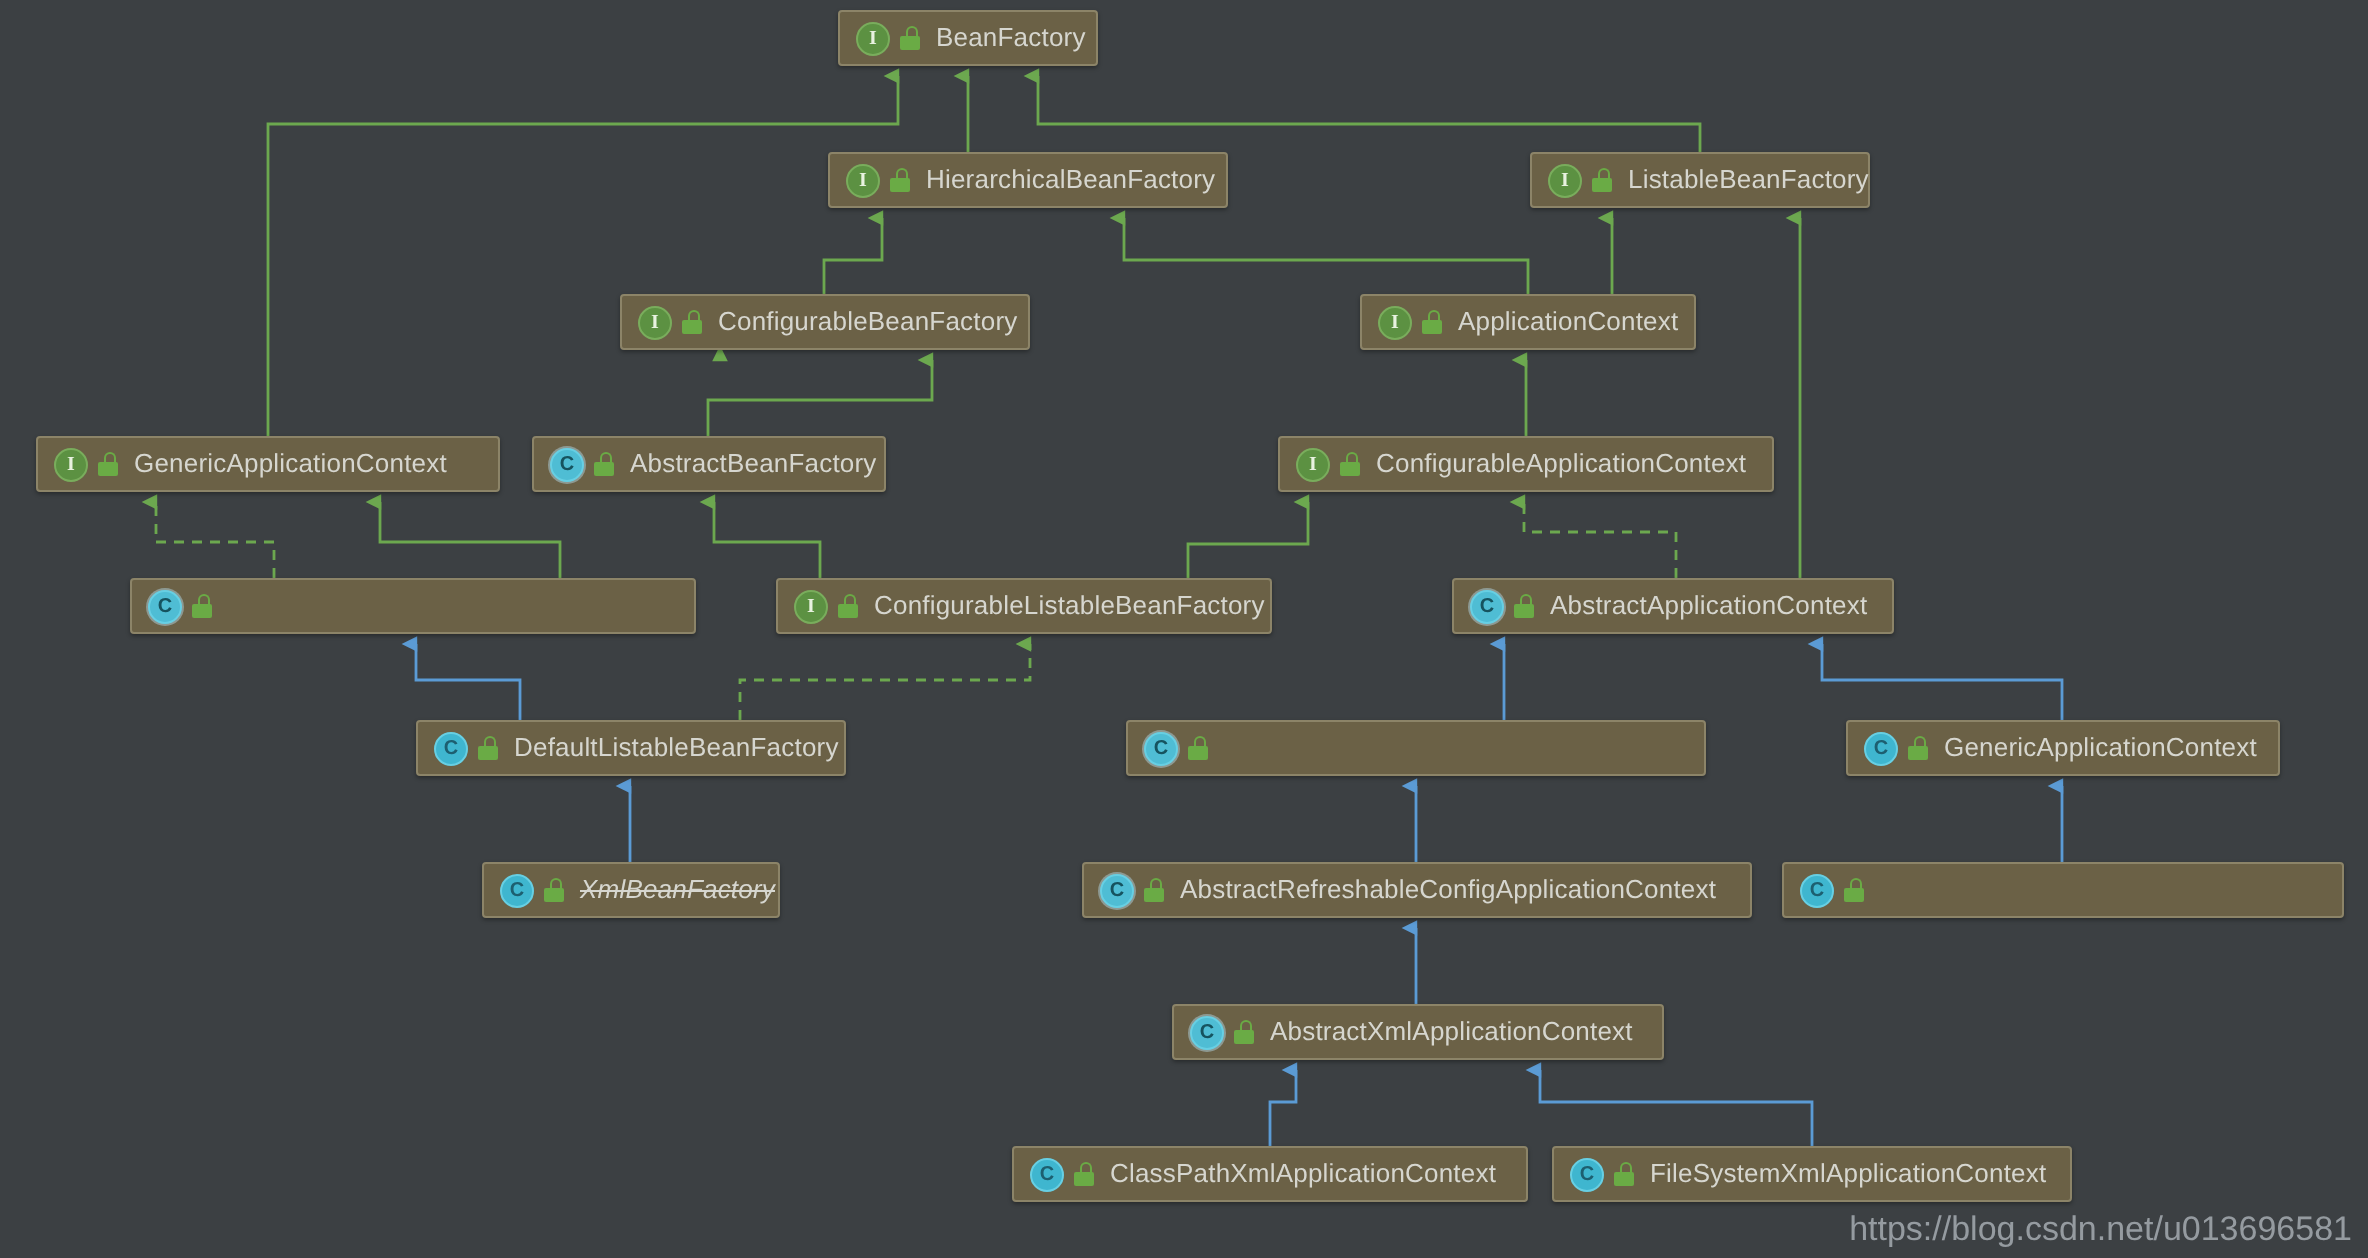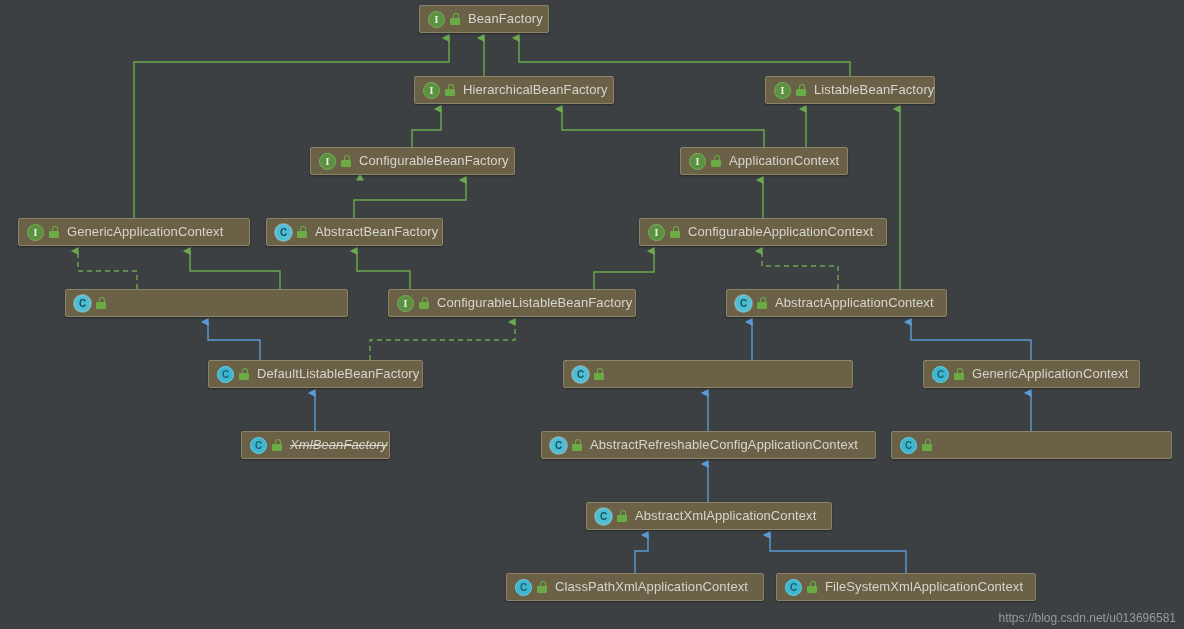--- a/index.html
+++ b/index.html
@@ -101,21 +101,21 @@
     border: 1.5px solid #6aab45;
     border-bottom: none;
     border-radius: 3px 3px 0 0;
     box-sizing: border-box;
   }
   #watermark {
     position: absolute;
     right: 8px;
     bottom: 4px;
     color: #9aa0a6;
-    font-size: 12px;
+    font-size: 17px;
     font-family: "Liberation Sans", sans-serif;
     opacity: 0.95;
   }
 </style>
 </head>
 <body>
 
 <div id="diagram-root">
 
   <svg id="edge-layer" viewBox="0 0 1184 629" xmlns="http://www.w3.org/2000/svg">

